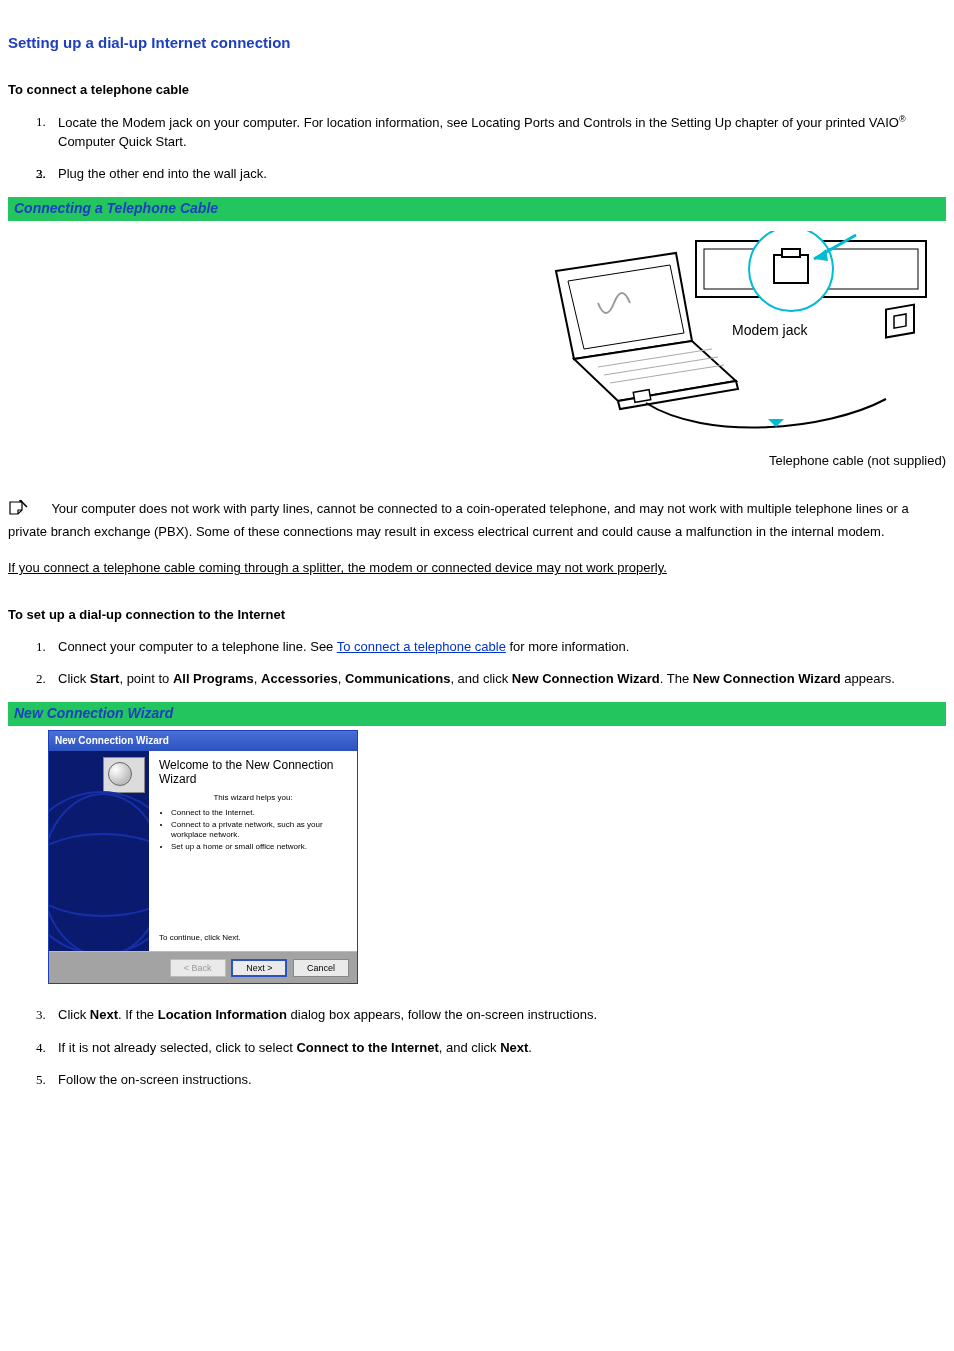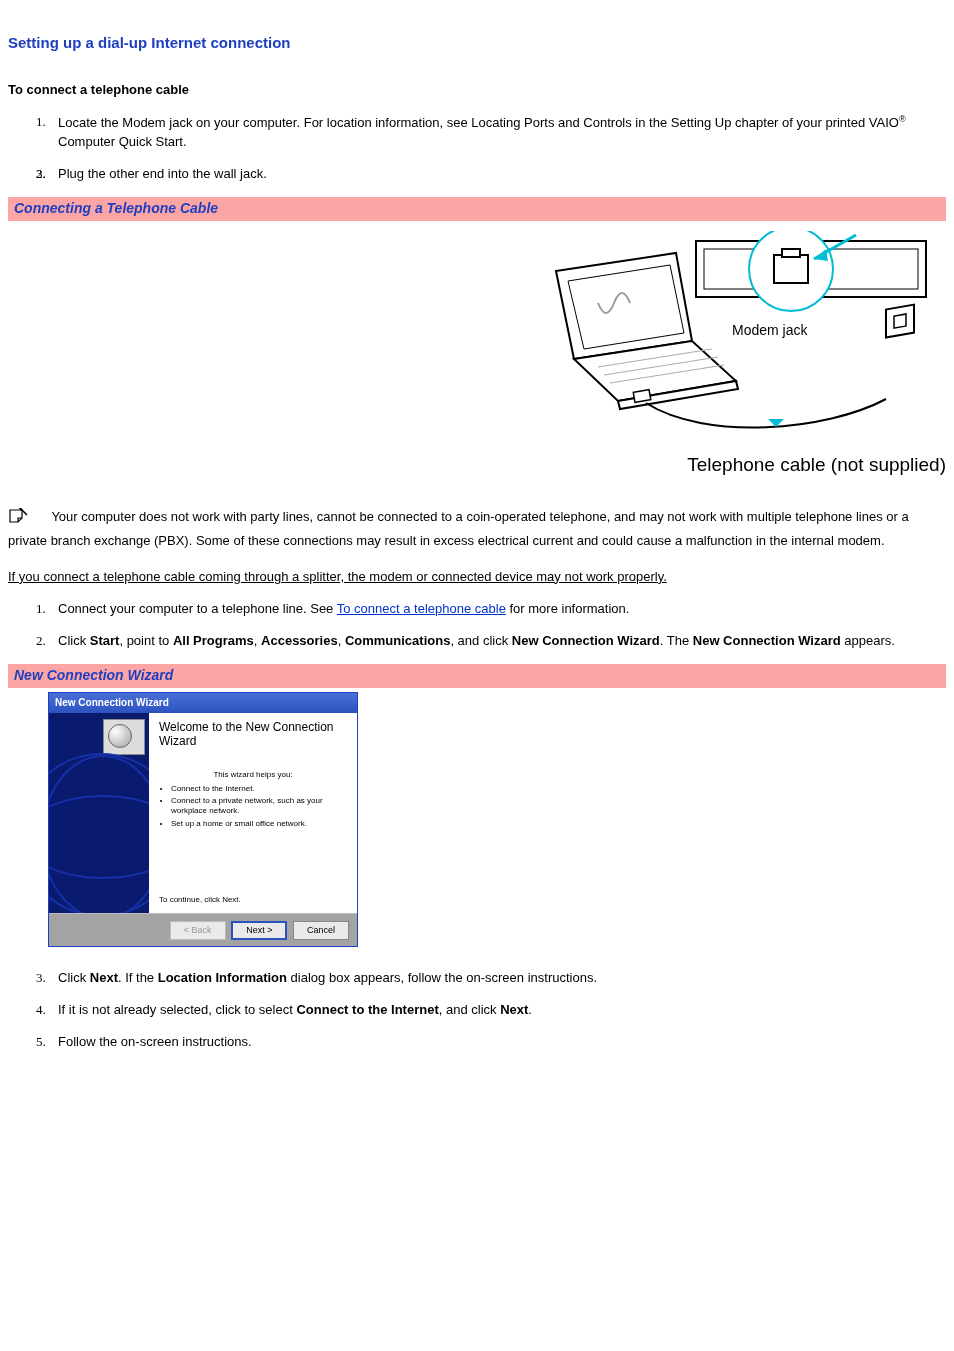--- a/index.html
+++ b/index.html
@@ -39,36 +39,36 @@
     margin: 14px 0;
   }
   ol.numlist > li .num {
     position: absolute;
     left: 0;
     top: 0;
     font-family: Georgia, 'Times New Roman', serif;
     font-size: 13px;
   }
   .caption-bar {
-    background: #fca5a5;
+    background: #22c55e;
     color: #1e3fbf;
     font-style: italic;
     font-weight: bold;
     font-size: 14px;
     padding: 2px 6px;
     margin-top: 6px;
   }
   .diagram-box {
     text-align: right;
     padding: 10px 0 8px 0;
   }
   .diagram-svg { display: inline-block; }
   .diagram-label {
     font-family: Arial, sans-serif;
-    font-size: 19px;
+    font-size: 13px;
     color: #000;
     margin-top: 6px;
   }
   .note-block {
     margin-top: 22px;
   }
   .note-icon {
     display: inline-block;
     vertical-align: top;
     margin-right: 18px;
@@ -136,21 +136,21 @@
   .wizard-main {
     flex: 1;
     padding: 8px 10px 6px 10px;
     font-size: 8px;
     color: #000;
     position: relative;
   }
   .wizard-main .welcome {
     font-size: 12px;
     color: #000;
-    margin-bottom: 20px;
+    margin-bottom: 6px;
     line-height: 1.15;
   }
   .wizard-main .helps { margin: 4px 0; text-align: center; }
   .wizard-main ul {
     list-style: disc;
     padding-left: 12px;
     margin: 2px 0;
   }
   .wizard-main ul li { margin: 3px 0; line-height: 1.2; }
   .wizard-main .cont {
@@ -260,20 +260,21 @@
       <path d="M4 2 L10 -2 L10 2" fill="none" stroke="#000" stroke-width="0"></path>
       <path d="M12 0 L19 7" stroke="#000" stroke-width="1.5"></path>
       <polygon points="11,-1 14,0 12,3" fill="#000"></polygon>
     </svg>
   </span>
   <span>Your computer does not work with party lines, cannot be connected to a coin-operated telephone, and may not work with multiple telephone lines or a private branch exchange (PBX). Some of these connections may result in excess electrical current and could cause a malfunction in the internal modem.</span>
 </div>
 
 <p style="margin-top:18px;text-decoration:underline;">If you connect a telephone cable coming through a splitter, the modem or connected device may not work properly.</p>
 
+<div class="subhead">To set up a dial-up connection to the Internet</div>
 
 <ol class="numlist">
   <li>
     <span class="num">1.</span>
     <span>Connect your computer to a telephone line. See </span><a href="#" class="inlink">To connect a telephone cable</a><span> for more information.</span>
   </li>
   <li>
     <span class="num">2.</span>
     <span>Click </span><b>Start</b><span>, point to </span><b>All Programs</b><span>, </span><b>Accessories</b><span>, </span><b>Communications</b><span>, and click </span><b>New Connection Wizard</b><span>. The </span><b>New Connection Wizard</b><span> appears.</span>
   </li>

